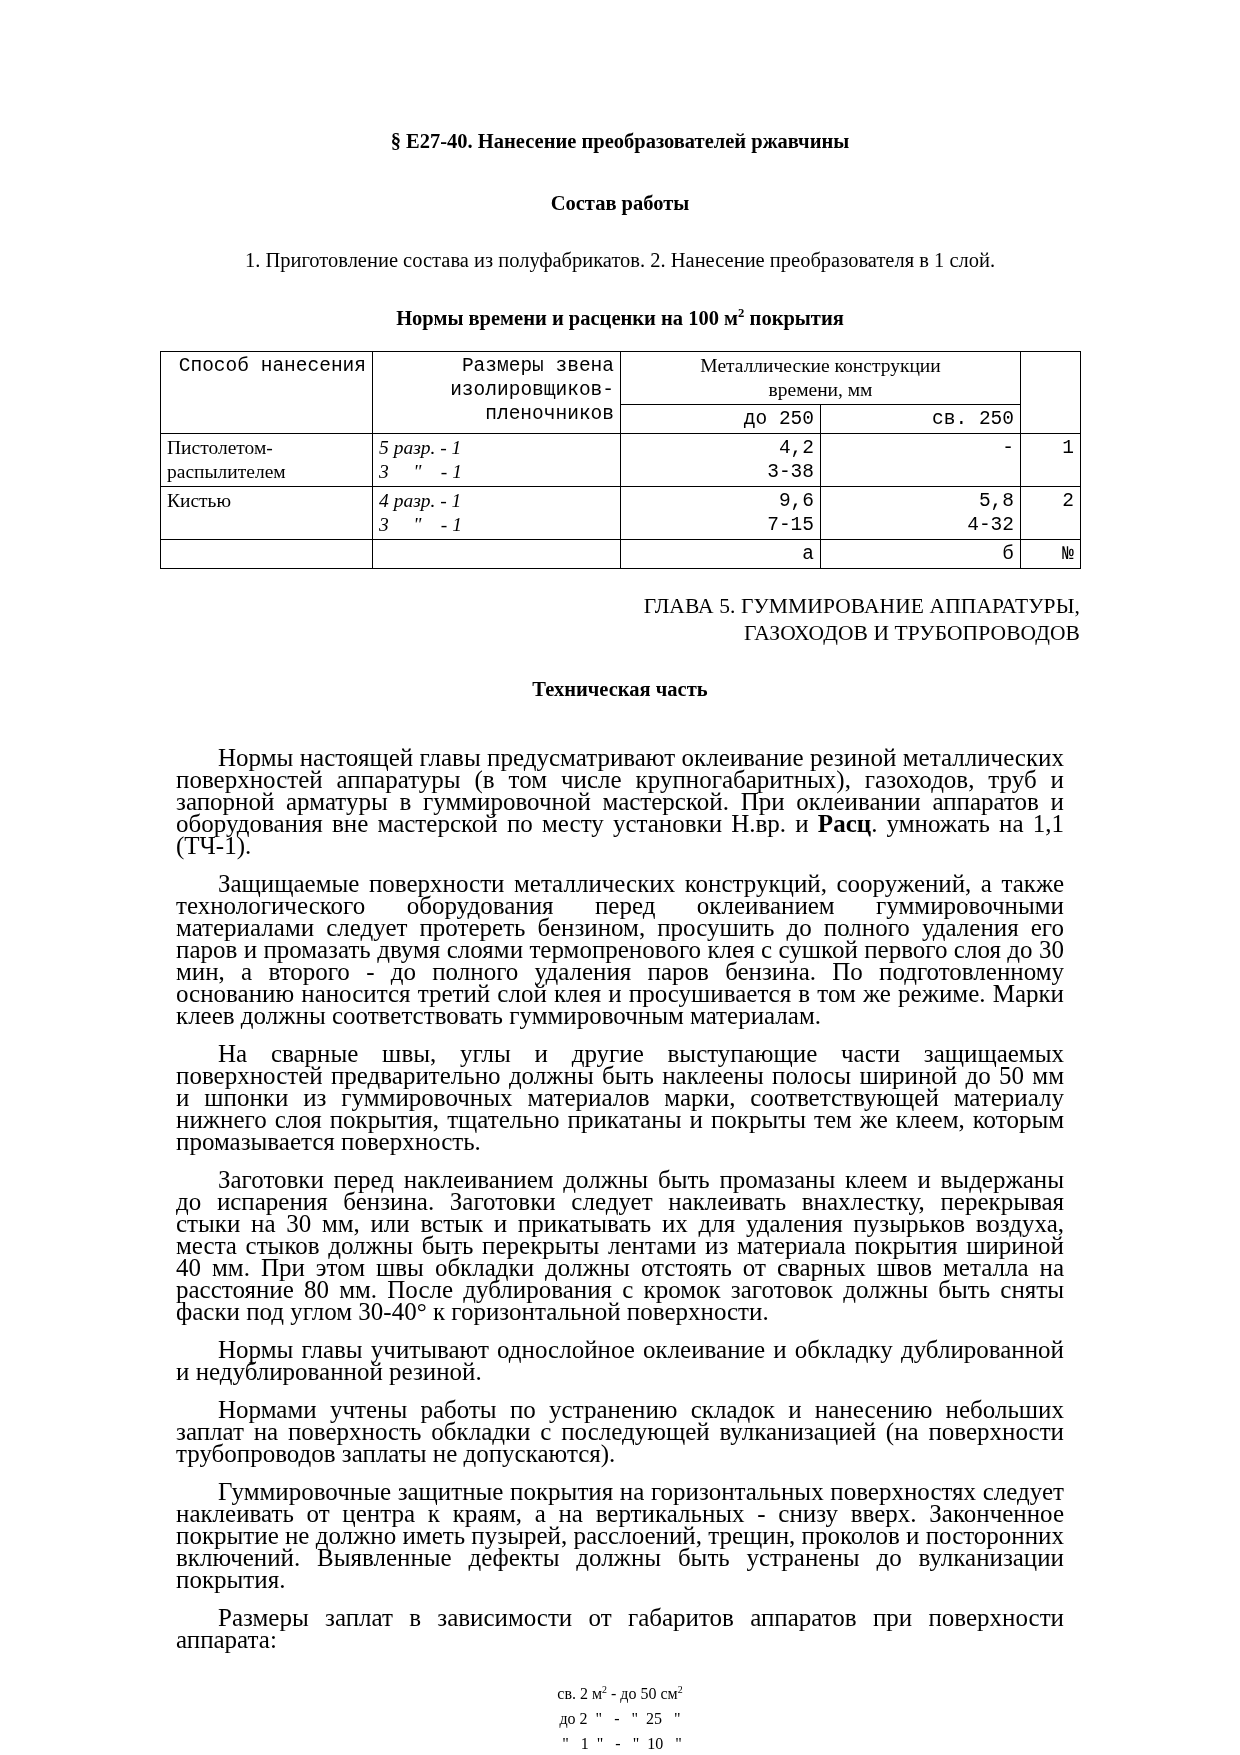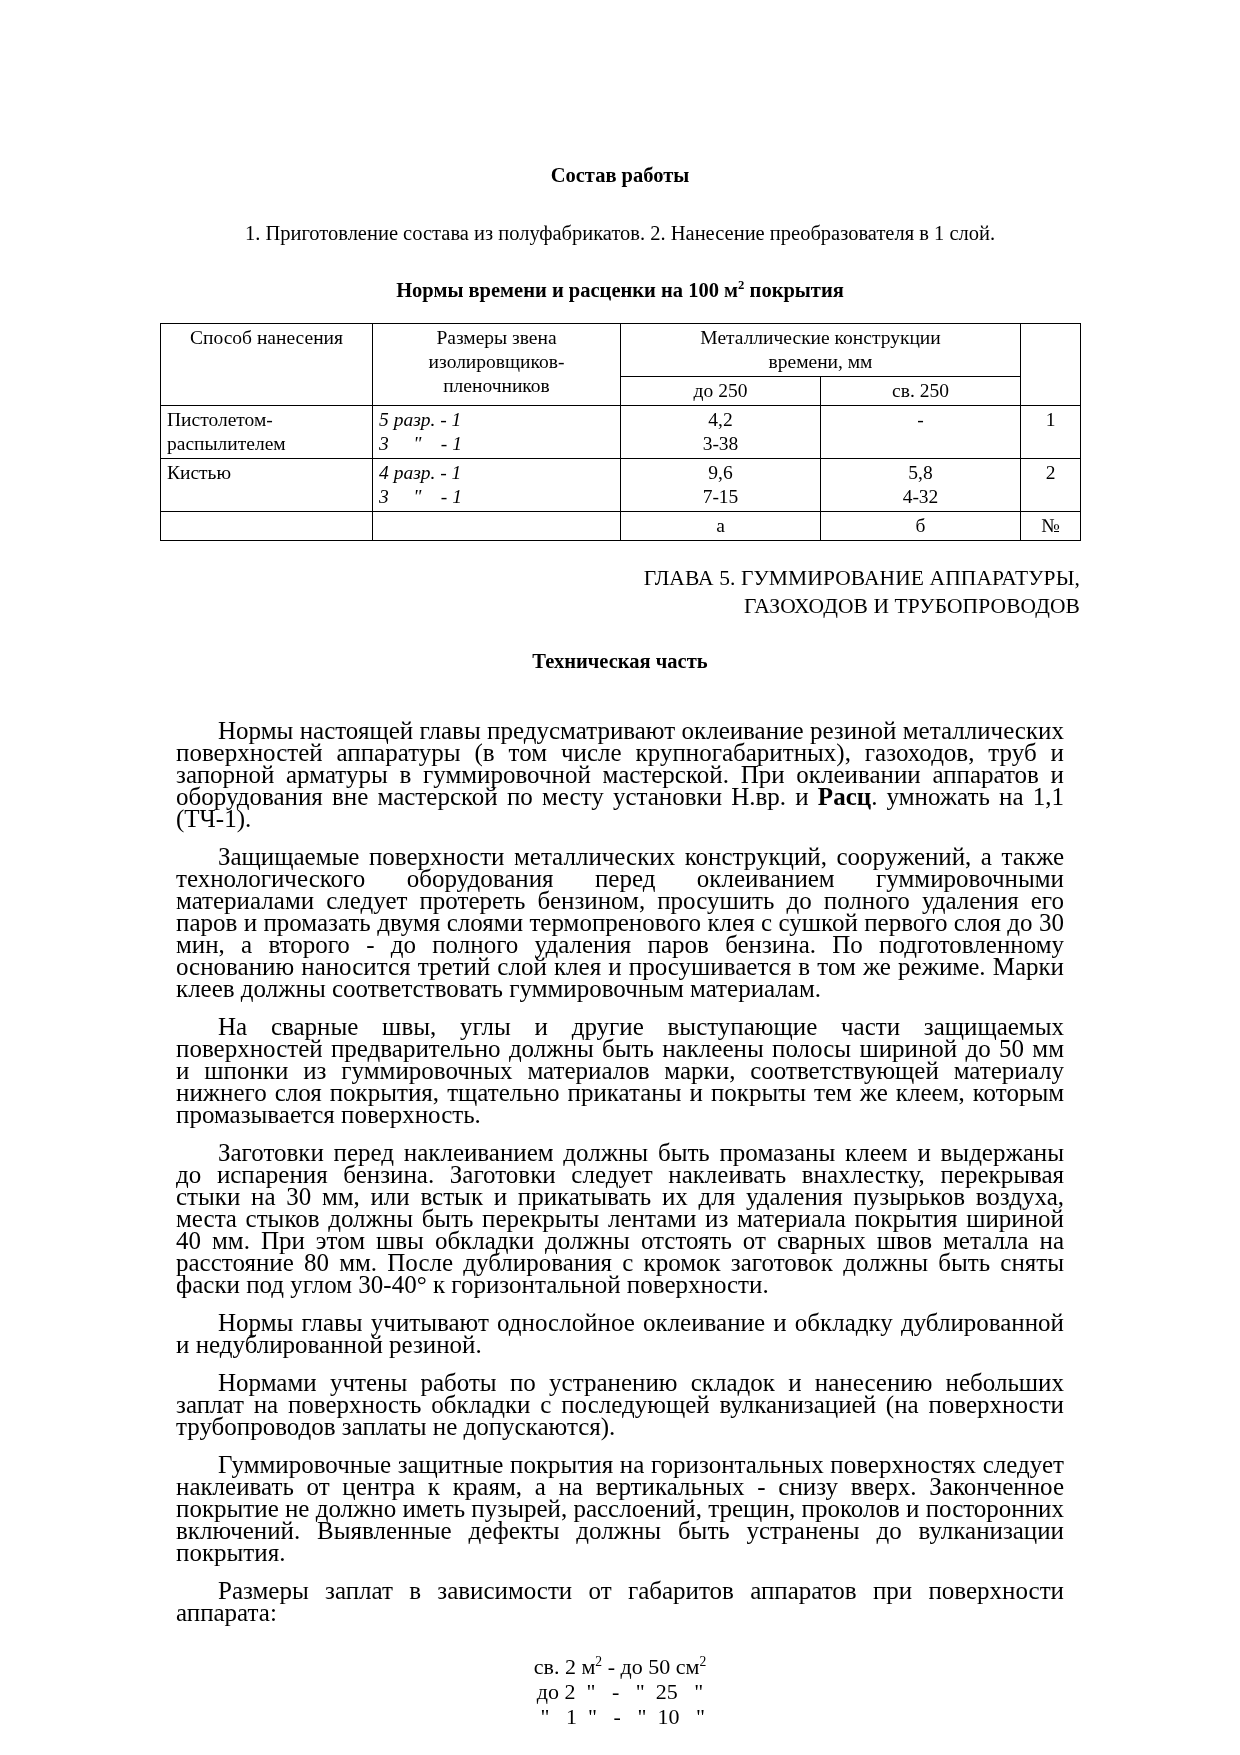--- a/index.html
+++ b/index.html
@@ -87,37 +87,37 @@
     font-weight: normal;
     vertical-align: top;
     line-height: 24px;
   }
   .c-method  { width: 212px; }
   .c-crew    { width: 248px; }
   .c-w1      { width: 200px; }
   .c-w2      { width: 200px; }
   .c-idx     { width: 60px; }
 
-  .tc-center { text-align: center; }
+  .tc-center { text-align: right; font-family: Liberation Mono, monospace; }
   .tc-left   { text-align: left; }
   .tc-ital   { font-style: italic; }
 
   .hdr-span-title {
     text-align: center;
     line-height: 24px;
   }
 
   sup {
     font-size: 0.62em;
     vertical-align: super;
     line-height: 0;
   }
 
   .meas {
-    font-size: 22px;
+    font-size: 16px;
     line-height: 25px;
     margin: 0;
     text-align: center;
     white-space: pre;
     font-variant-numeric: tabular-nums;
   }
   .meas-wrap {
     display: flex;
     justify-content: center;
   }
@@ -125,20 +125,21 @@
     display: inline-block;
     text-align: left;
   }
 </style>
 </head>
 <body>
 
 <div class="page">
   <div class="content">
 
+    <div class="h-section">§ Е27-40. Нанесение преобразователей ржавчины</div>
 
     <div class="sp-34"></div>
 
     <div class="h-sub">Состав работы</div>
 
     <div class="sp-30"></div>
 
     <div class="center-line">1. Приготовление состава из полуфабрикатов. 2. Нанесение преобразователя в 1 слой.</div>
 
     <div class="sp-30"></div>

